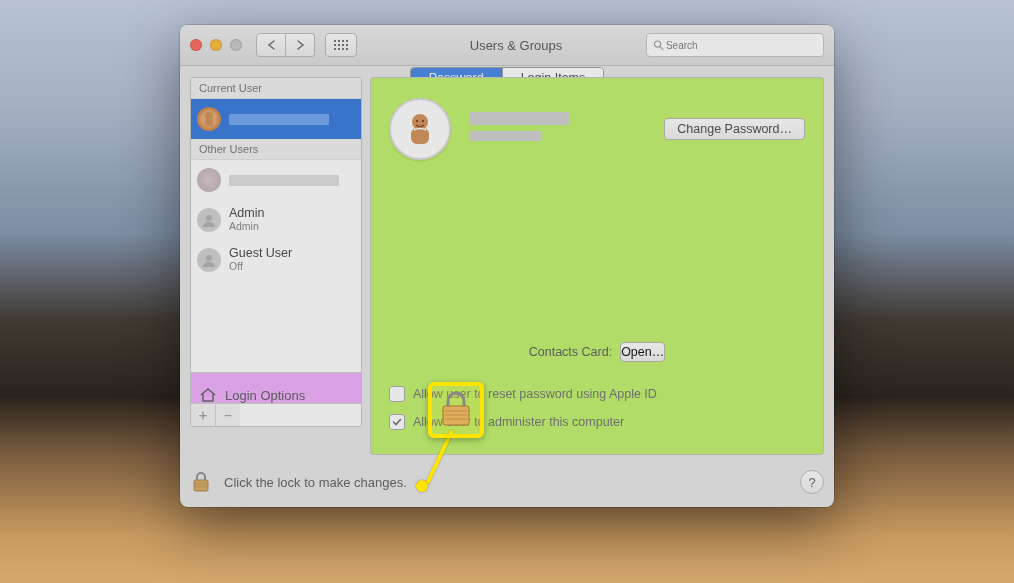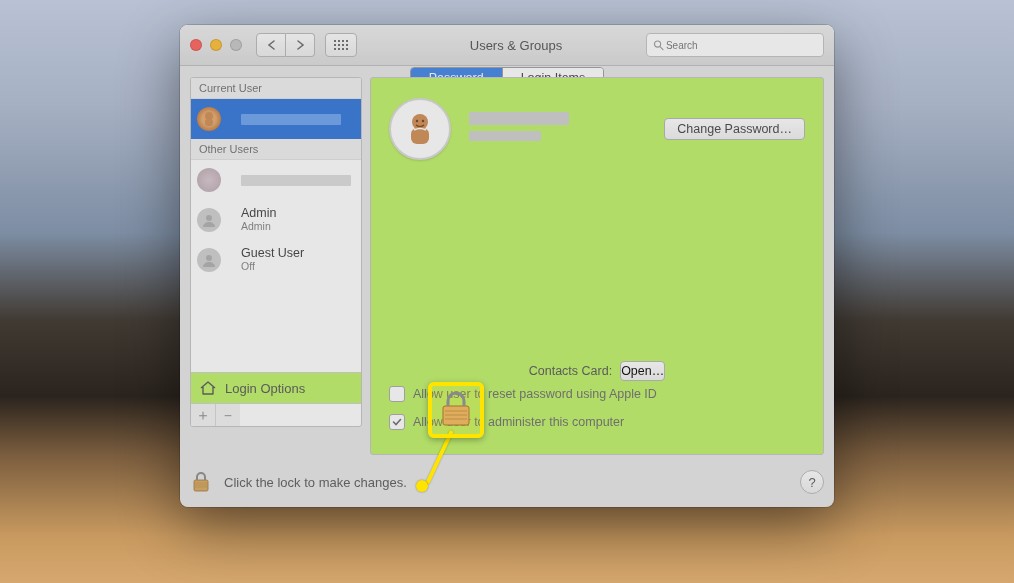--- a/index.html
+++ b/index.html
@@ -86,41 +86,41 @@
   
   .sidebar{
     position:absolute; left:10px; top:52px; width:170px; height:348px;
     background:#fff;border:1px solid #c4c4c4;border-radius:3px;overflow:hidden;
     display:flex;flex-direction:column;
   }
   .sb-section-header{
     background:#f0f0f0;color:#6f6f6f;font-size:11px;padding:4px 8px;border-bottom:1px solid #e2e2e2;
   }
   .sb-row{
-    display:flex;align-items:center;gap:20px;padding:4px 6px;min-height:32px;
+    display:flex;align-items:center;gap:8px;padding:4px 6px;min-height:32px;
   }
   .sb-row.selected{background:#2c73d9;color:#fff;}
   .avatar{
     width:24px;height:24px;border-radius:50%;background:#ddd;flex-shrink:0;display:flex;align-items:center;justify-content:center;overflow:hidden;
   }
   .avatar.ginger{background:radial-gradient(circle at 50% 50%, #e6a76a 40%, #c97c3c 70%);}
   .avatar.grey{background:#cfcfcf;}
   .sb-labels{display:flex;flex-direction:column;line-height:1.1;}
   .sb-name{font-size:12.5px;}
   .sb-sub{font-size:10.5px;opacity:0.65;}
   .redact{display:inline-block;height:11px;border-radius:1px;}
   .redact.sel{background:#69a0ef;width:100px;}
   .redact.light{background:#dcdcdc;width:110px;}
 
   .sidebar-bottom{
     margin-top:auto;border-top:1px solid #d0d0d0;
   }
   .login-options{
-    display:flex;align-items:center;gap:8px;height:30px;padding:0 8px;color:#555;border-bottom:1px solid #d0d0d0;
-    background:#bef264;
+    display:flex;align-items:flex-end;gap:8px;height:30px;padding:0 8px;color:#555;border-bottom:1px solid #d0d0d0;
+    background:#f0abfc;
   }
   .plusminus{display:flex;height:22px;}
   .pm{width:24px;display:flex;align-items:center;justify-content:center;background:#f2f2f2;border-right:1px solid #d6d6d6;color:#8a8a8a;font-size:15px;}
   .pm:last-child{border-right:none;}
 
   
   .main{
     position:absolute; left:190px; right:10px; top:52px; height:348px;
     background:#bef264;border:1px solid #c4c4c4;border-radius:3px;
     padding:14px 18px;
@@ -138,21 +138,21 @@
     width:58px;height:58px;border-radius:50%;background:#fff;border:2px solid #d9d9d9;display:flex;align-items:center;justify-content:center;
     box-shadow:0 1px 2px rgba(0,0,0,0.15);
   }
   .big-redact .line{height:13px;background:#cfcfcf;margin-bottom:6px;border-radius:1px;}
   .change-pw{
     margin-left:auto;background:linear-gradient(#fff,#f0f0f0);border:1px solid #b4b4b4;border-radius:4px;
     padding:2px 12px;font-size:12.5px;color:#404040;height:22px;
   }
 
   .contacts-row{
-    position:absolute;bottom:73px;left:0;right:0;display:flex;align-items:center;justify-content:center;gap:8px;font-size:12.5px;color:#555;
+    position:absolute;bottom:92px;left:0;right:0;display:flex;align-items:center;justify-content:center;gap:8px;font-size:12.5px;color:#555;
   }
   .open-btn{background:linear-gradient(#fff,#f0f0f0);border:1px solid #b4b4b4;border-radius:4px;padding:1px 0;font-size:12.5px;height:20px;}
 
   .check-row{display:flex;align-items:center;gap:8px;font-size:12.5px;color:#6d6d6d;position:absolute;left:18px;}
   .check-row.r1{bottom:52px;} .check-row.r2{bottom:24px;}
   .checkbox{
     width:14px;height:14px;border:1px solid #a8a8a8;border-radius:3px;background:#fff;display:flex;align-items:center;justify-content:center;font-size:11px;color:#6f6f6f;
   }
 
   

